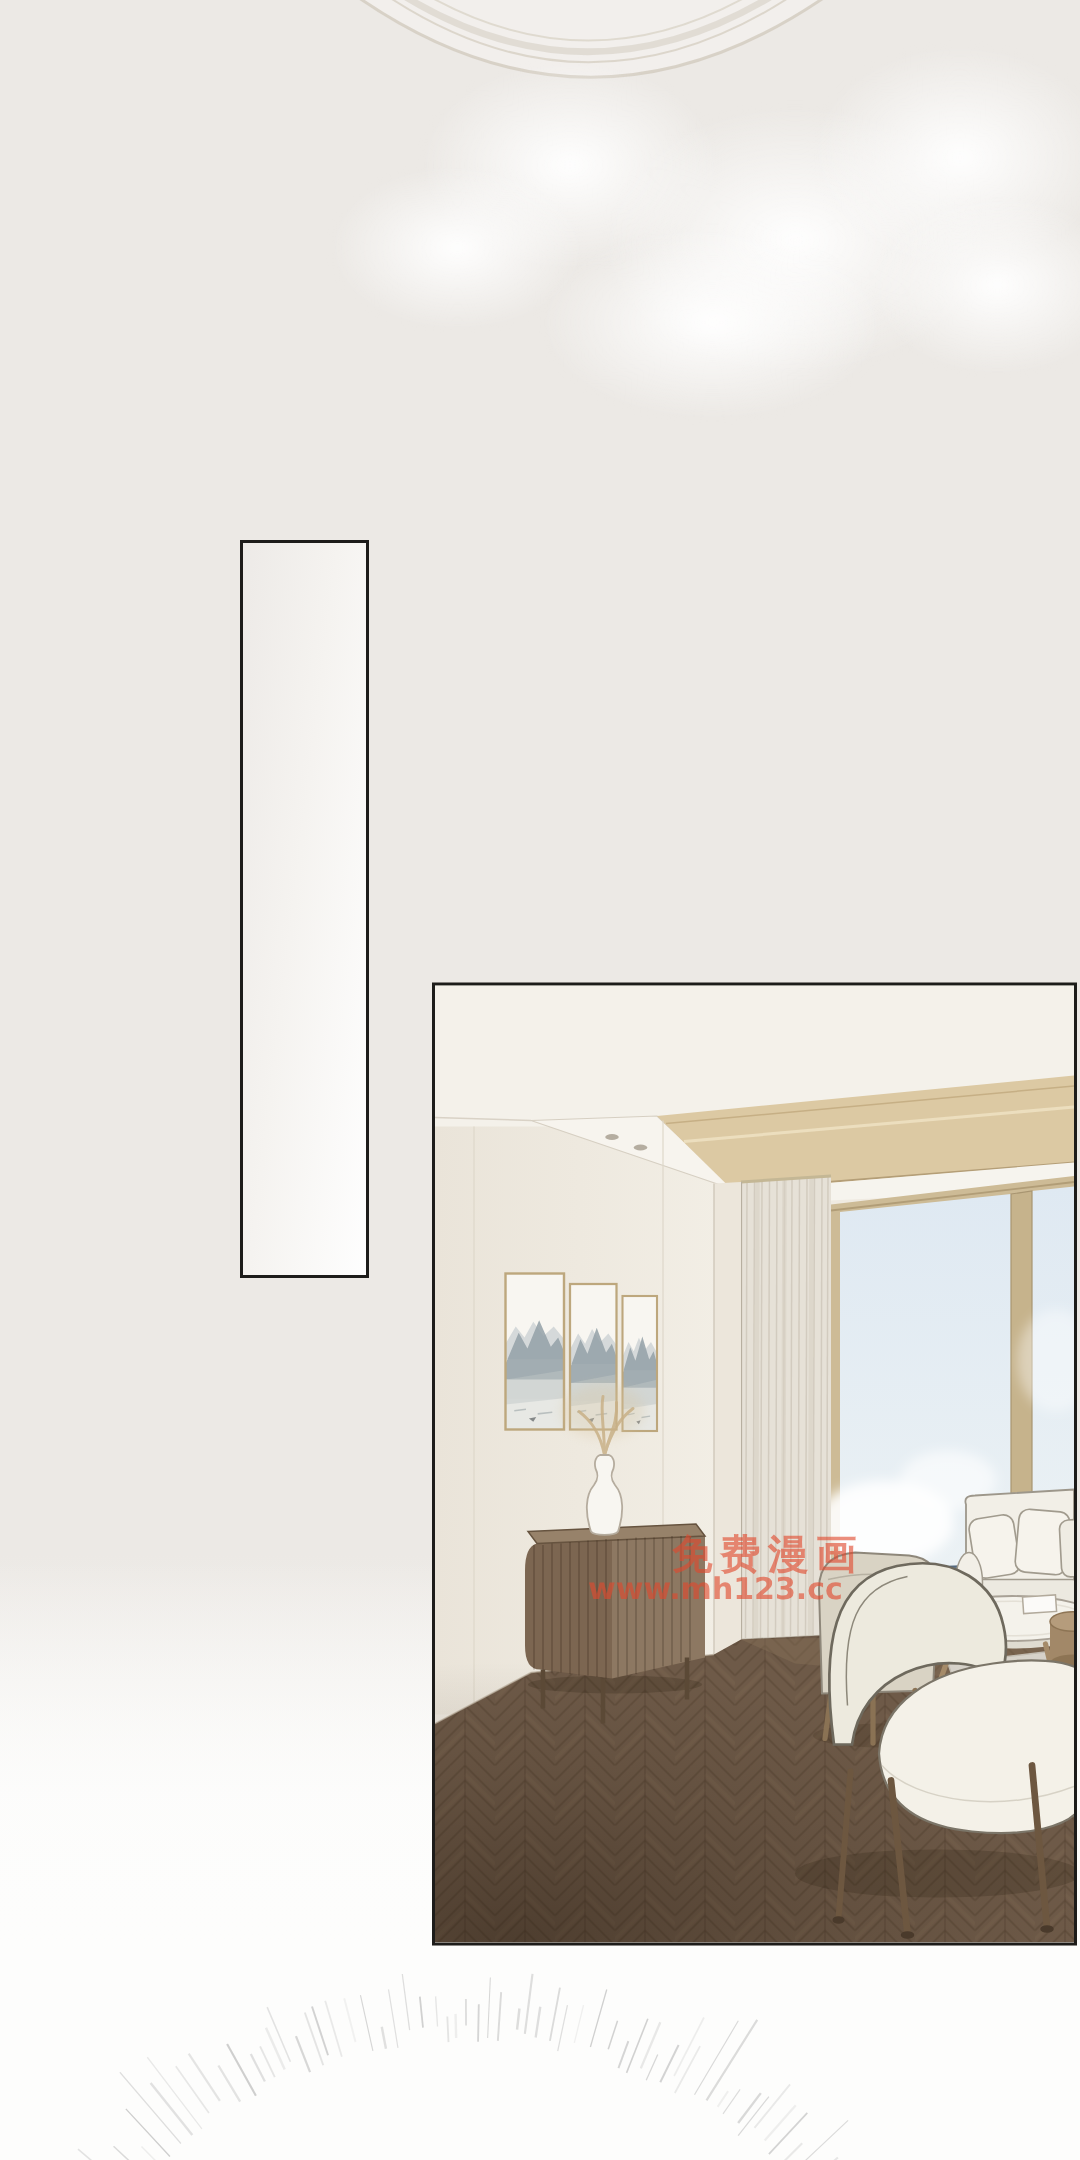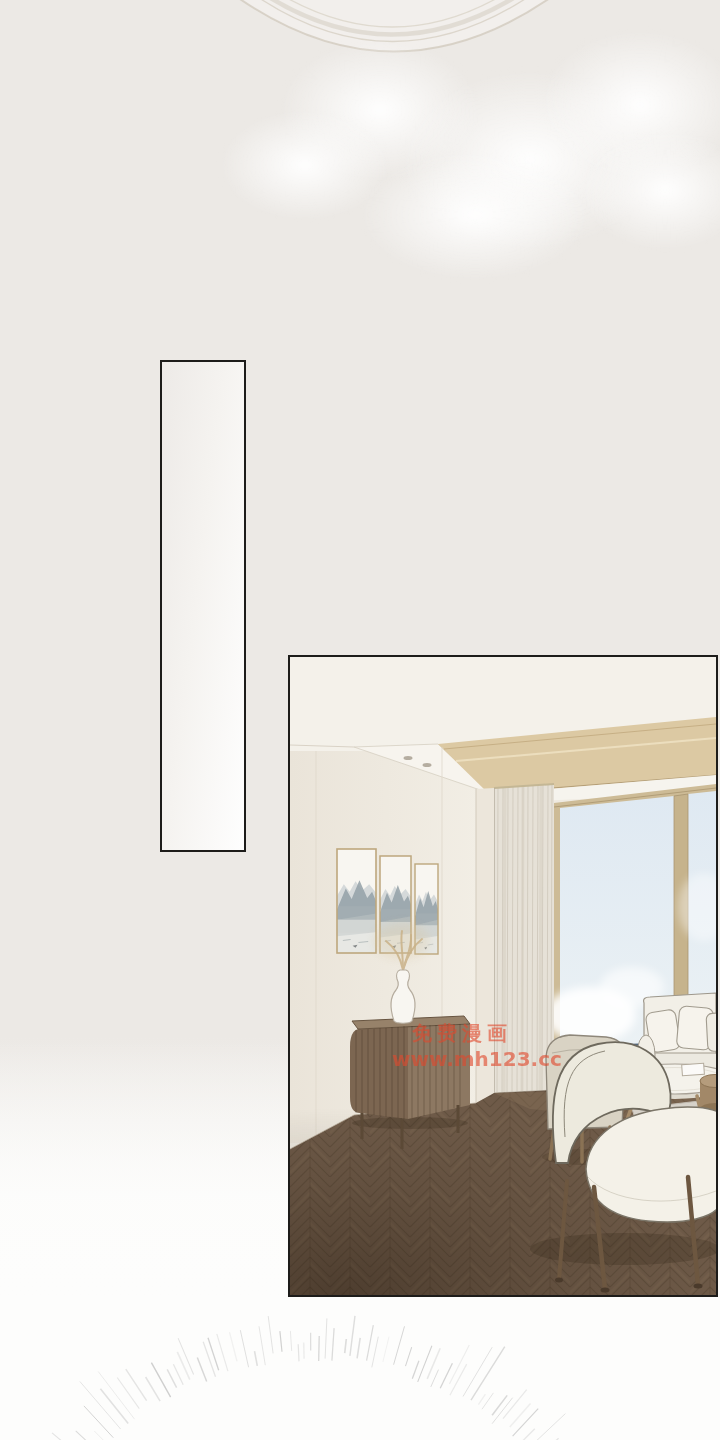--- a/index.html
+++ b/index.html
@@ -16,21 +16,21 @@
     border:2px solid #1d1c1a;
     background:linear-gradient(97deg,#edeae7 0%,#f5f3f0 45%,#fefefe 100%);
   }
   .panel-room{
     position:absolute;left:288px;top:655px;width:430px;height:642px;box-sizing:border-box;
     border:2px solid #1d1c1a;background:#efeae1;overflow:hidden;
   }
   .panel-room svg.room{display:block;width:426px;height:638px;}
   .wm{position:absolute;z-index:6;font-weight:bold;color:rgba(225,73,45,.62);
       white-space:nowrap;line-height:1;}
-  .wm1{left:412px;top:1023px;font-size:20px;letter-spacing:5px;}
+  .wm1{left:448px;top:1023px;font-size:27px;letter-spacing:5px;}
   .wm2{left:392px;top:1049px;font-size:20px;letter-spacing:0px;}
   .bottom-glow{position:absolute;left:0;top:1040px;width:720px;height:400px;z-index:0;
     background:linear-gradient(180deg,rgba(253,253,252,0) 0%,rgba(253,253,252,.9) 40%,#fdfdfc 70%);}
   .speedlines{position:absolute;left:0;top:1300px;width:720px;height:140px;z-index:1;}
   .top-decor{position:absolute;left:140px;top:-6px;width:500px;height:132px;z-index:0;}
 </style>
 </head>
 <body>
 
 <div class="page">

